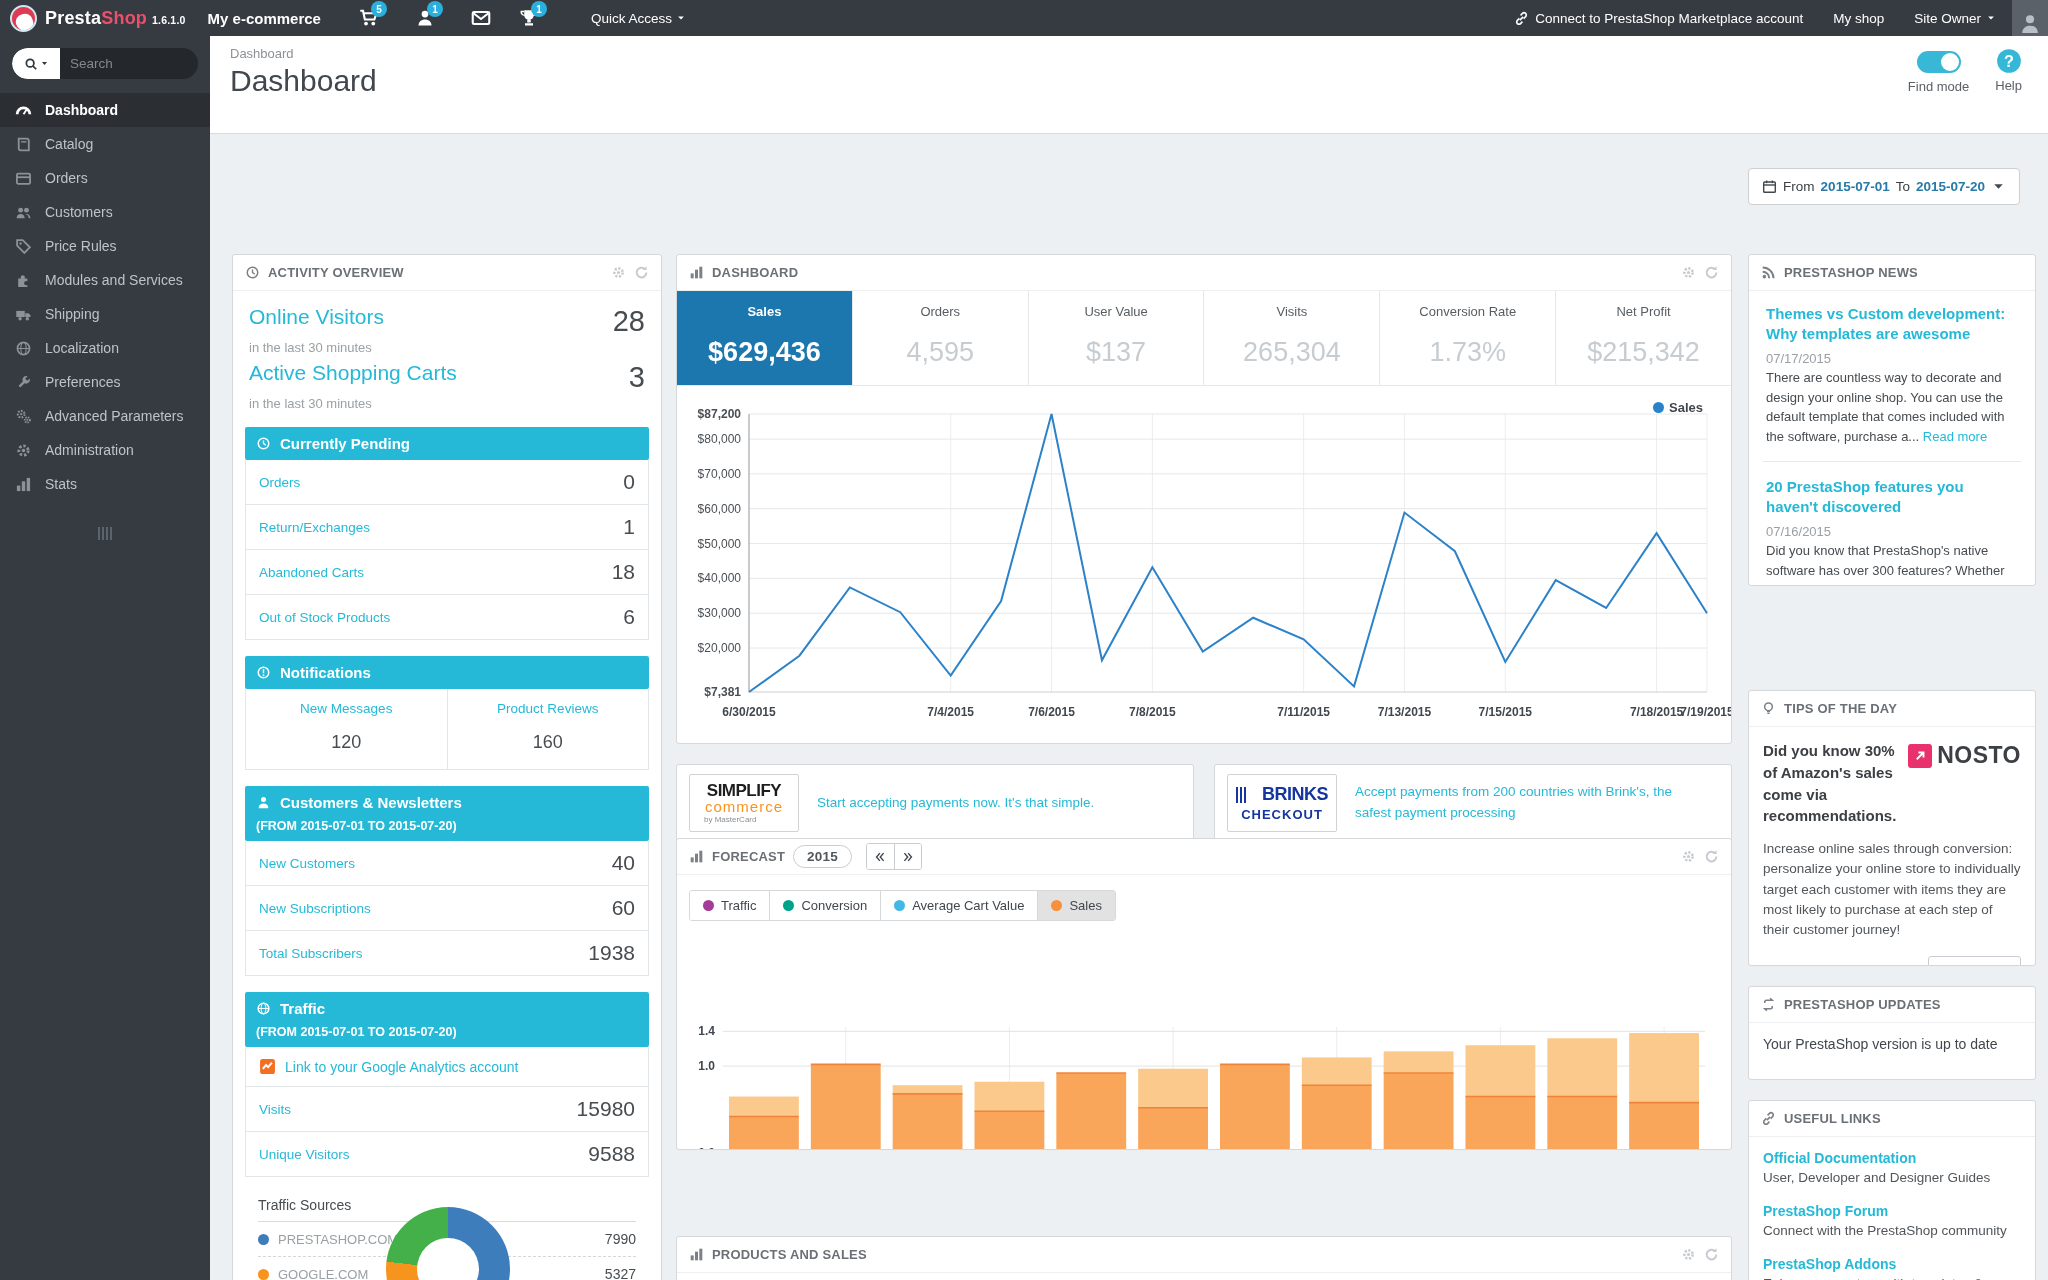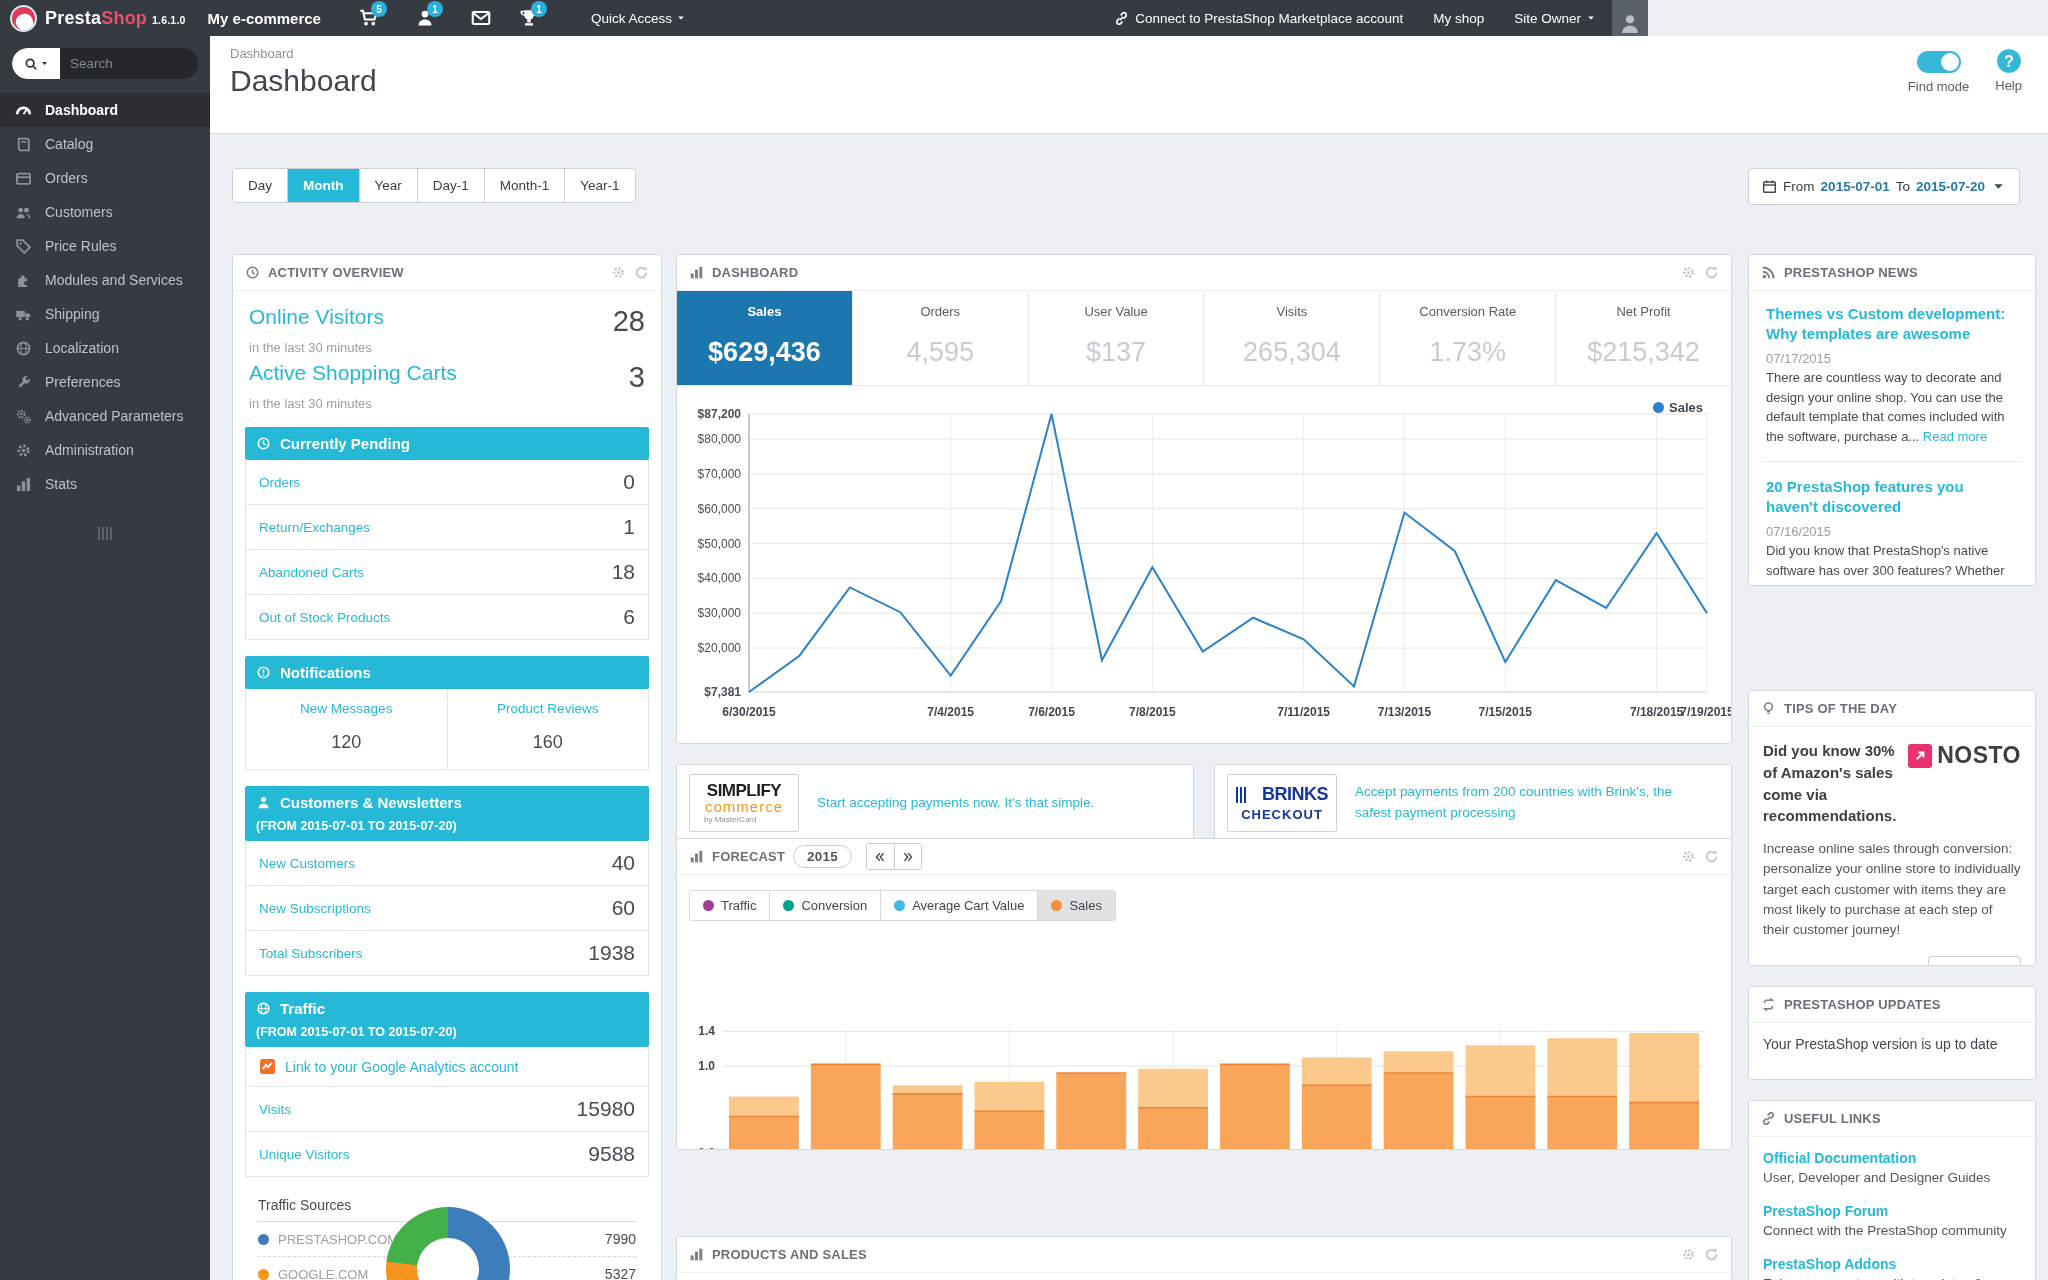--- a/index.html
+++ b/index.html
@@ -2,21 +2,21 @@
 <html><head>
 <meta charset="utf-8">
 <style>
   *{margin:0;padding:0;box-sizing:border-box}
   html,body{width:2048px;height:1280px;overflow:hidden}
   body{font-family:"Liberation Sans","DejaVu Sans",sans-serif;background:#edf0f2;position:relative;color:#3c4044}
   .ic{display:inline-flex;align-items:center;justify-content:center}
   .ic svg{width:100%;height:100%}
 
   
-  .topbar{position:absolute;left:0;top:0;width:1648px;height:36px;background:#363a41;display:flex;align-items:center;z-index:50}
+  .topbar{position:absolute;left:0;top:0;width:2048px;height:36px;background:#363a41;display:flex;align-items:center;z-index:50}
   .logo-circle{width:27px;height:27px;border-radius:50%;background:#dd3b53;border:2px solid #cfe9f3;margin:0 8px 0 10px;position:relative;overflow:hidden}
   .logo-circle:after{content:"";position:absolute;left:4px;top:7px;width:17px;height:17px;background:#fff;border-radius:50% 50% 40% 60%;transform:rotate(-15deg)}
   .brand{color:#fff;font-size:18px;font-weight:bold;letter-spacing:.2px}
   .brand .bs{color:#e8506b}
   .brand .ver{font-size:10.5px;font-weight:bold;color:#fff;margin-left:5px}
   .shopname{color:#fff;font-size:15px;font-weight:bold;margin-left:22px}
   .tb-ic{position:relative;width:20px;height:20px;color:#fff;margin-left:38px;cursor:pointer}
   .badge{position:absolute;top:-9px;right:-12px;min-width:16px;height:16px;border-radius:9px;background:#2ab0dd;color:#fff;font-size:10px;font-weight:bold;display:flex;align-items:center;justify-content:center;padding:0 4px}
   .qa{color:#fff;font-size:13.5px;margin-left:36px;display:flex;align-items:center;gap:4px;cursor:pointer}
   .tb-right{margin-left:auto;display:flex;align-items:center;color:#fff;font-size:13.5px}
@@ -381,28 +381,20 @@
             <text x="8" y="11.4" text-anchor="middle" font-size="10" font-weight="bold" fill="#fff">?</text>
           </svg>
         </div>
       <div class="ht-label">Help</div>
     </div>
   </div>
 </div>
 
 <main class="content">
 
-  <div class="btn-group">
-    <button class="rbtn">Day</button>
-    <button class="rbtn active">Month</button>
-    <button class="rbtn">Year</button>
-    <button class="rbtn">Day-1</button>
-    <button class="rbtn">Month-1</button>
-    <button class="rbtn">Year-1</button>
-  </div>
   <div class="datebtn">
     <span class="ic">
         <svg viewBox="0 0 16 16">
           <rect x="1.8" y="3.2" width="12.4" height="11" rx="1" fill="none" stroke="currentColor" stroke-width="1.5"></rect>
           <line x1="1.8" y1="6.4" x2="14.2" y2="6.4" stroke="currentColor" stroke-width="1.5"></line>
           <line x1="5" y1="1.6" x2="5" y2="4.4" stroke="currentColor" stroke-width="1.5"></line>
           <line x1="11" y1="1.6" x2="11" y2="4.4" stroke="currentColor" stroke-width="1.5"></line>
         </svg>
       </span>
     <span>From</span>

